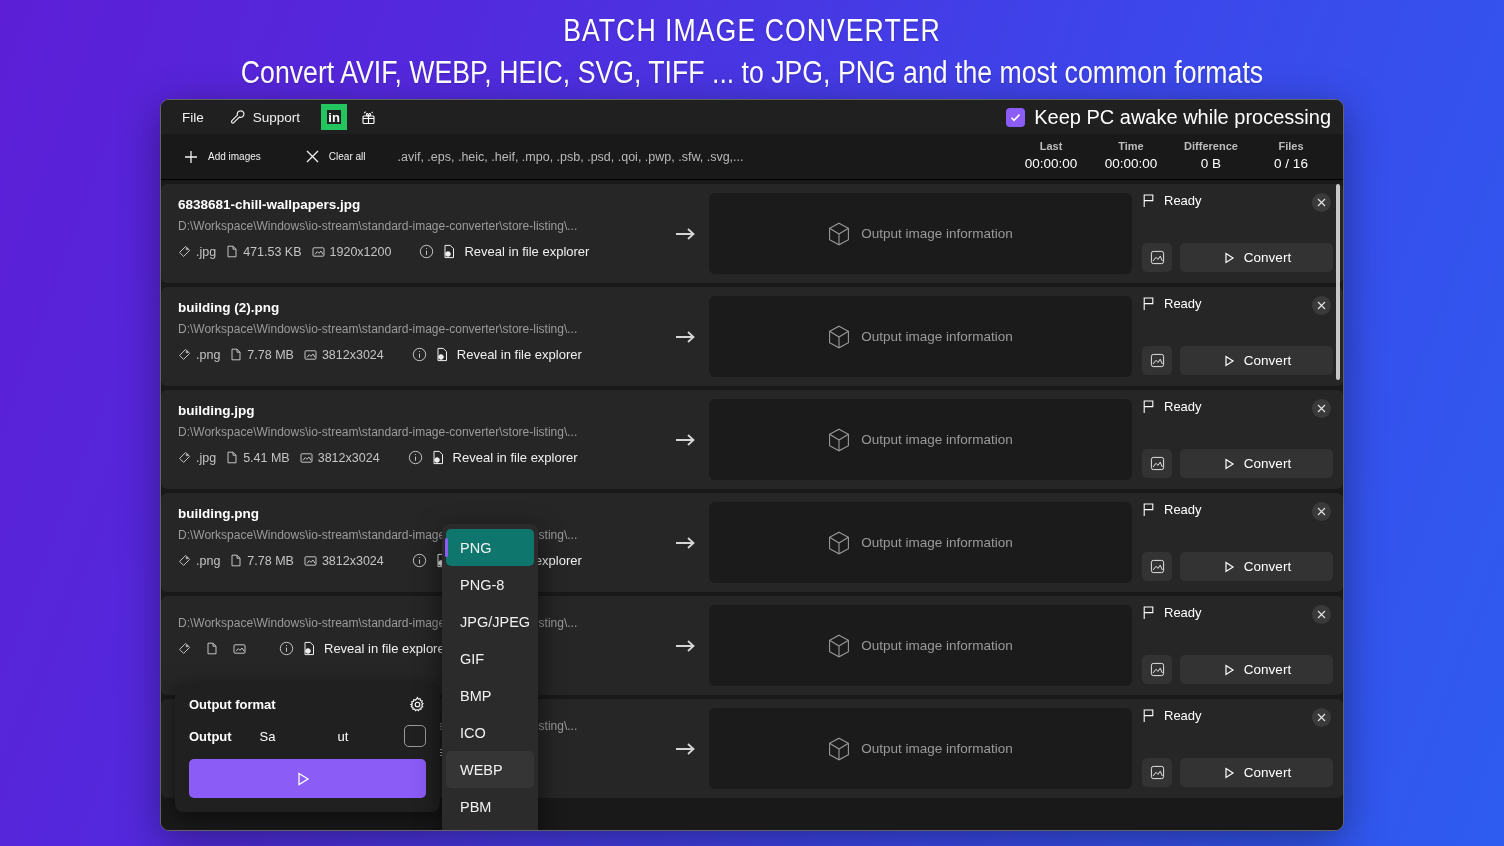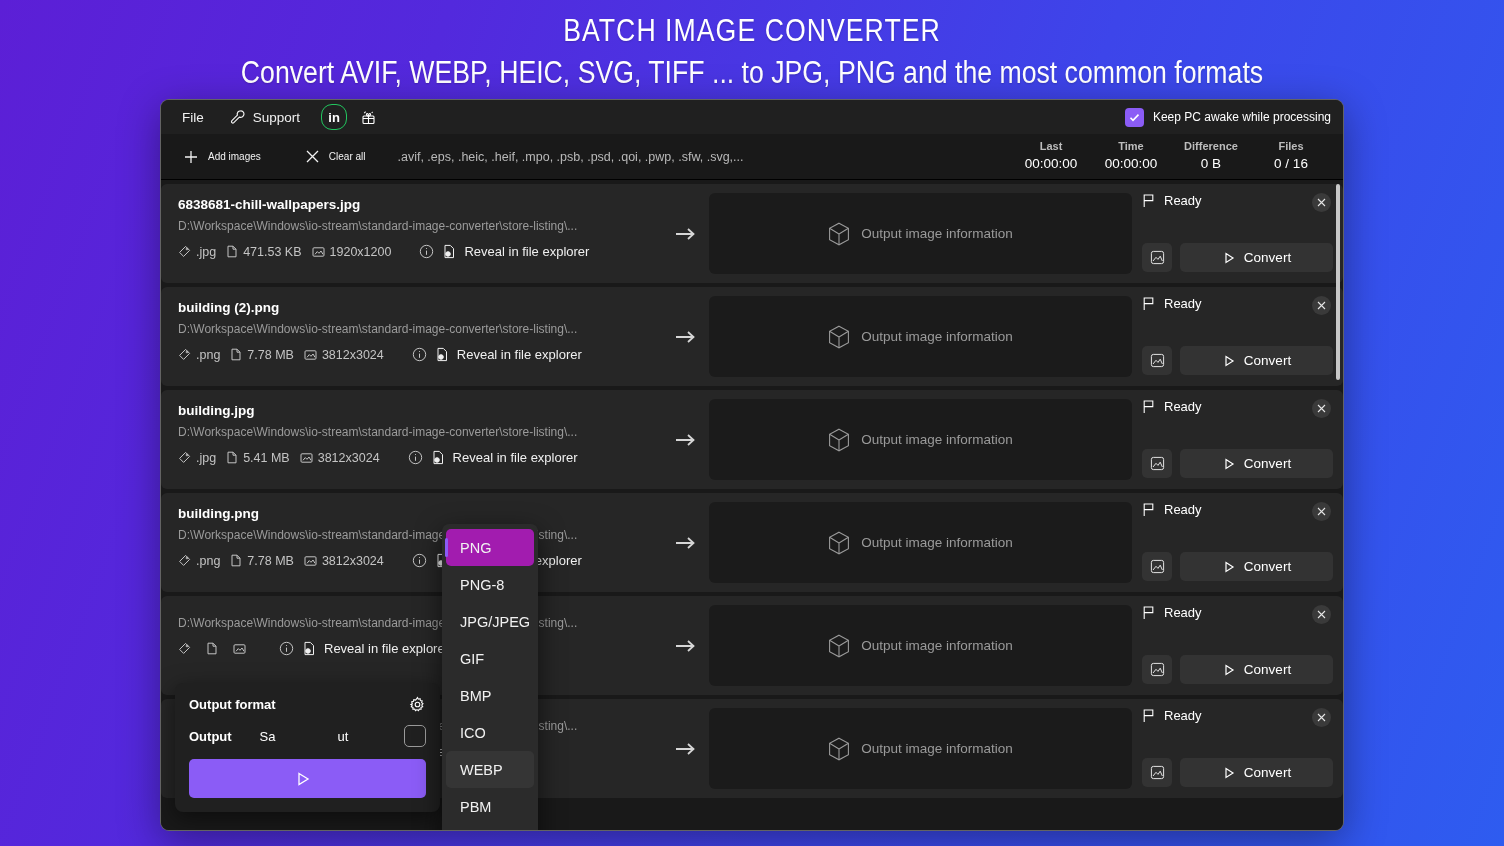--- a/index.html
+++ b/index.html
@@ -56,29 +56,29 @@
   .menubar {
     height:34px; background:#202020; display:flex; align-items:center;
     padding-left:12px; flex:0 0 auto; position:relative;
   }
   .menu-item {
     display:flex; align-items:center; gap:7px; padding:4px 9px; border-radius:4px;
     color:#f0f0f0; font-size:13.5px; height:26px;
   }
   .menu-icon-btn {
     width:26px; height:26px; display:flex; align-items:center; justify-content:center;
-    border:1px solid #22c55e; border-radius:11px; margin-left:12px; color:#fff;
+    border:6px solid #22c55e; border-radius:0; margin-left:12px; color:#fff;
   }
   .menu-icon-plain {
     width:26px; height:26px; display:flex; align-items:center; justify-content:center;
     margin-left:8px; color:#fff;
   }
   .keep-awake {
     margin-left:auto; display:flex; align-items:center; gap:9px;
-    margin-right:12px; color:#fff; font-size:12px;
+    margin-right:12px; color:#fff; font-size:20px;
   }
   .cb {
     width:19px; height:19px; border-radius:4px; background:#8b5cf6;
     display:flex; align-items:center; justify-content:center;
   }
 
   
   .toolbar {
     height:46px; background:#191919; display:flex; align-items:center;
     padding:0 12px; flex:0 0 auto; border-bottom:1px solid #000;
@@ -168,21 +168,21 @@
   .dropdown {
     position:absolute; left:281px; top:424px; width:96px;
     background:#2b2b2b; border-radius:7px; padding:5px 4px;
     box-shadow:0 8px 26px rgba(0,0,0,.6);
     z-index:20;
   }
   .dd-item {
     height:37px; display:flex; align-items:center; padding-left:14px;
     color:#f1f1f1; font-size:14.5px; border-radius:5px; position:relative;
   }
-  .dd-item.sel { background:#a21caf;text-align:right; }
+  .dd-item.sel { background:#0f766e;text-align:right; }
   .dd-item.sel::before {
     content:""; position:absolute; left:-1px; top:9px; width:3px; height:19px;
     background:#8b5cf6; border-radius:2px;
   }
   .dd-item.hov { background:#353535; }
 </style>
 </head>
 <body>
 
 <div class="banner">

